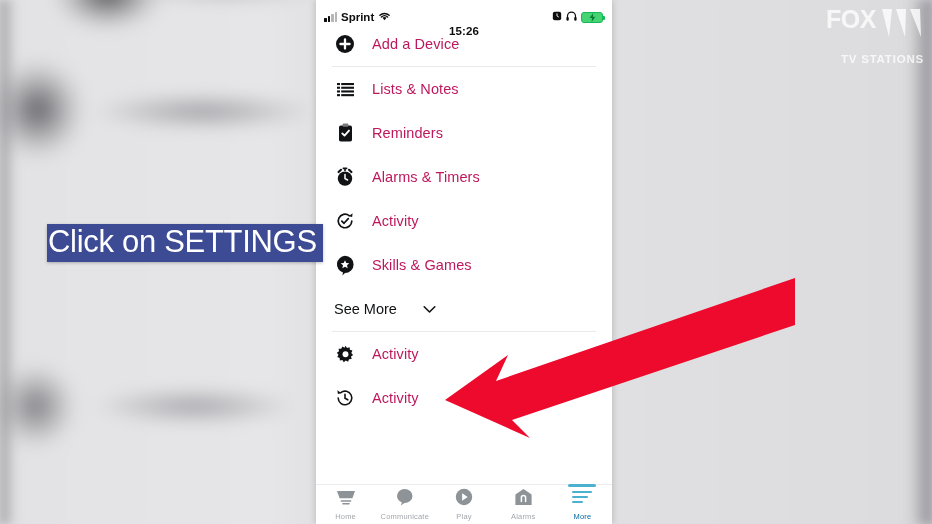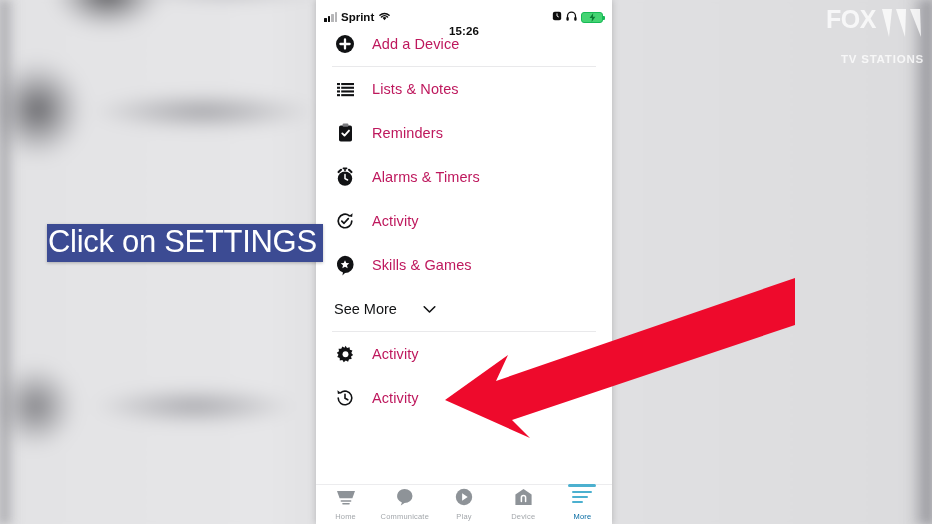--- a/index.html
+++ b/index.html
@@ -390,21 +390,21 @@
         <span class="tlbl">Play</span>
       </div>
 
       <div class="tab">
         <span class="ticon">
           <svg width="19" height="18" viewBox="0 0 19 18">
             <path d="M9.5 1 L17.6 6.4 V17 H1.4 V6.4 Z" fill="#8e9398"></path>
             <path d="M7.4 13.4 V9.6 A2.1 2.1 0 0 1 11.6 9.6 V13.4" stroke="#ffffff" stroke-width="1.5" fill="none" stroke-linecap="round"></path>
           </svg>
         </span>
-        <span class="tlbl">Device</span>
+        <span class="tlbl">Alarms</span>
       </div>
 
       <div class="tab active">
         <span class="indicator"></span>
         <span class="ticon">
           <svg width="22" height="15" viewBox="0 0 22 15">
             <rect x="1" y="1" width="20" height="2.1" rx="1" fill="#4cb0cf"></rect>
             <rect x="1" y="6" width="16" height="2.1" rx="1" fill="#4cb0cf"></rect>
             <rect x="1" y="11" width="11" height="2.1" rx="1" fill="#4cb0cf"></rect>
           </svg>

